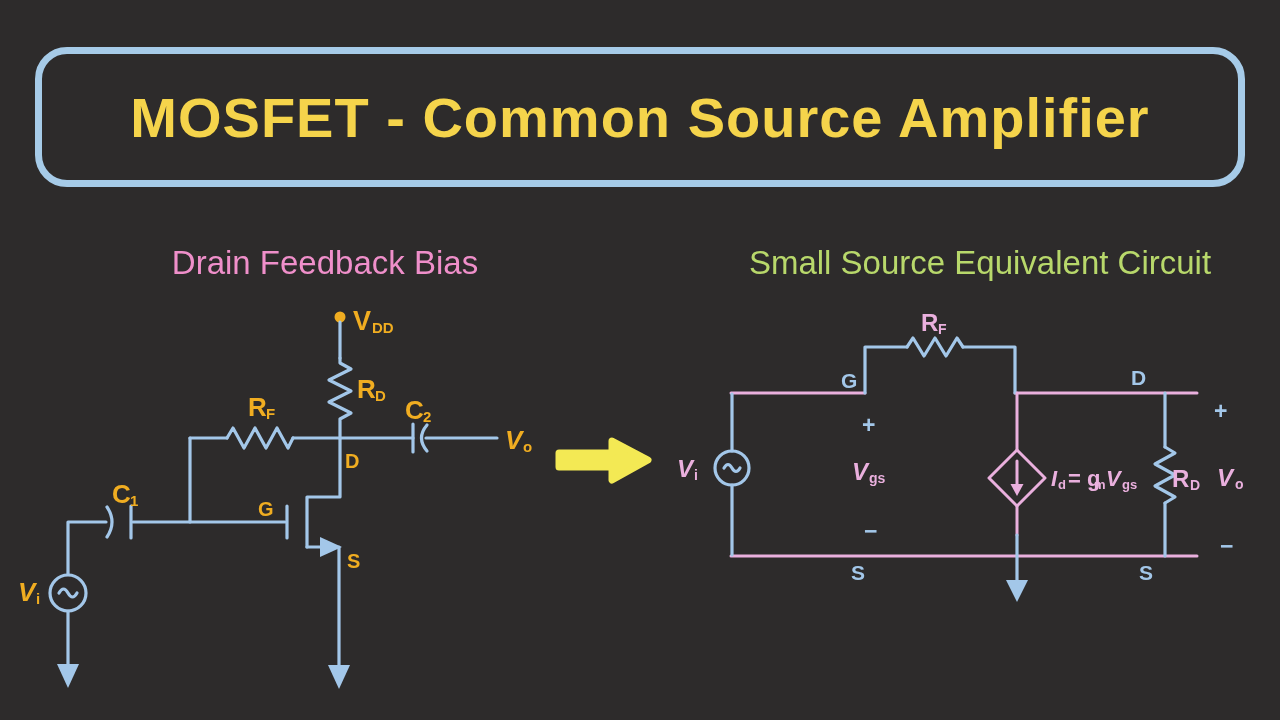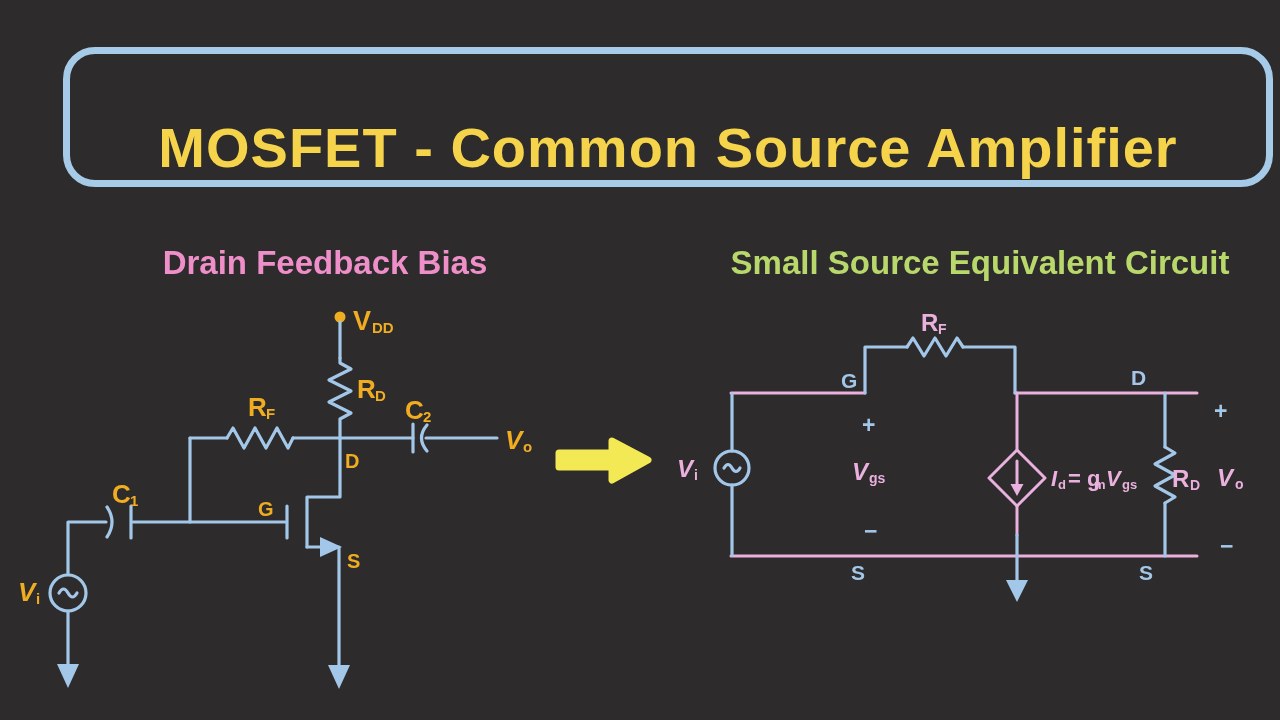--- a/index.html
+++ b/index.html
@@ -6,27 +6,27 @@
   body{
     width:1280px;height:720px;overflow:hidden;
     background:#2d2b2b;
     font-family:"Liberation Sans",sans-serif;
     position:relative;
   }
   .stage{position:absolute;inset:0;width:1280px;height:720px;}
   .title-box{
     position:absolute;left:35px;top:47px;width:1196px;height:126px;
     border:7px solid #a6cbe8;border-radius:32px;
-    display:flex;align-items:flex-end;justify-content:center;margin-left:28px;
+    display:flex;align-items:center;justify-content:center;
   }
   .title-text{
     color:#f5d44b;font-size:56px;font-weight:bold;letter-spacing:1px;
     white-space:nowrap;
   }
-  .heading{position:absolute;top:244px;font-size:33px;font-weight:bold;text-align:center;white-space:nowrap;}
+  .heading{position:absolute;top:244px;font-size:33px;font-weight:normal;text-align:center;white-space:nowrap;}
   .heading-left{left:115px;width:420px;color:#ef8fca;}
   .heading-right{left:700px;width:560px;color:#b8d86b;}
   svg{position:absolute;left:0;top:0;}
   .bs{stroke:#a3c7e9;stroke-width:3.2;fill:none;stroke-linecap:round;stroke-linejoin:round;}
   .ps{stroke:#eab0de;stroke-width:3;fill:none;stroke-linecap:round;stroke-linejoin:round;}
   .bf{fill:#a3c7e9;stroke:none;}
   .pf{fill:#eab0de;stroke:none;}
   .gf{fill:#f0ad21;stroke:none;}
   text{font-family:"Liberation Sans",sans-serif;font-weight:bold;}
   .tg{fill:#f0ad21;}

